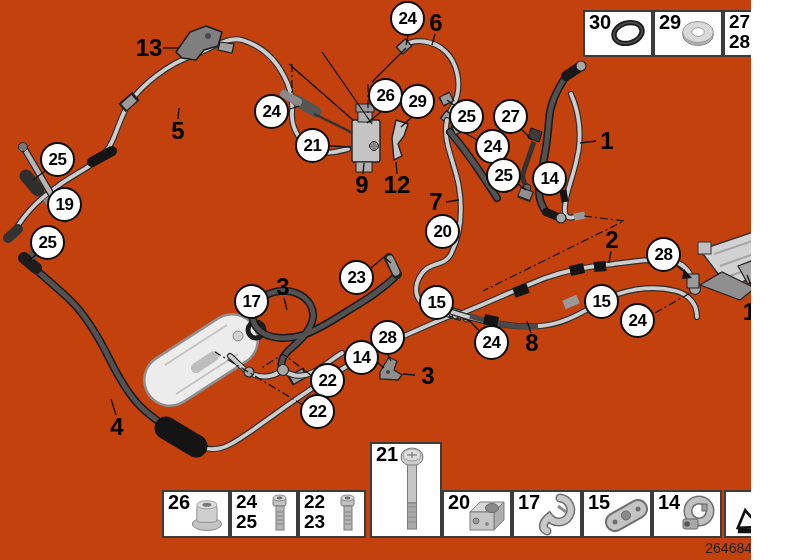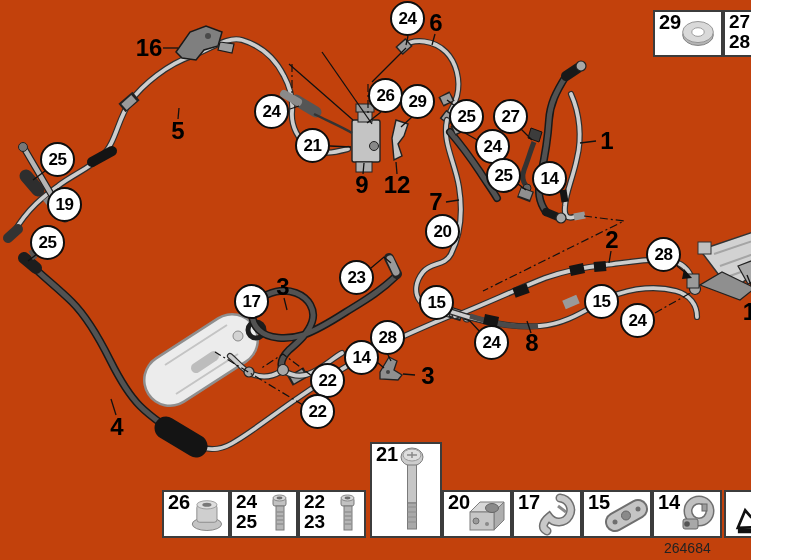--- a/index.html
+++ b/index.html
@@ -267,33 +267,42 @@
 <div class="co" style="left:339px;top:260px">23</div>
 <div class="co" style="left:419px;top:285px">15</div>
 <div class="co" style="left:584px;top:284px">15</div>
 <div class="co" style="left:370px;top:320px">28</div>
 <div class="co" style="left:344px;top:340px">14</div>
 <div class="co" style="left:474px;top:325px">24</div>
 <div class="co" style="left:310px;top:363px">22</div>
 <div class="co" style="left:300px;top:394px">22</div>
 
 <div class="lbl" style="left:436px;top:23px">6</div>
-<div class="lbl" style="left:149px;top:48px">16</div>
+<div class="lbl" style="left:149px;top:48px">13</div>
 <div class="lbl" style="left:178px;top:131px">5</div>
 <div class="lbl" style="left:362px;top:185px">9</div>
 <div class="lbl" style="left:397px;top:185px">12</div>
 <div class="lbl" style="left:607px;top:141px">1</div>
 <div class="lbl" style="left:436px;top:202px">7</div>
 <div class="lbl" style="left:612px;top:240px">2</div>
 <div class="lbl" style="left:756px;top:312px">10</div>
 <div class="lbl" style="left:283px;top:287px">3</div>
 <div class="lbl" style="left:428px;top:376px">3</div>
 <div class="lbl" style="left:532px;top:343px">8</div>
 <div class="lbl" style="left:117px;top:427px">4</div>
 
+<div class="box" style="left:583px;top:10px;width:70px;height:47px">
+  <div class="num">
+        <span>30</span>
+      </div>
+  <svg width="46" height="44" viewBox="0 0 48 44">
+    <ellipse cx="24" cy="22" rx="15" ry="10.5" transform="rotate(-16 24 22)" fill="none" stroke="#1d1d1d" stroke-width="5.5"></ellipse>
+    <ellipse cx="24" cy="22" rx="15" ry="10.5" transform="rotate(-16 24 22)" fill="none" stroke="#555" stroke-width="1.5"></ellipse>
+  </svg>
+</div>
 <div class="box" style="left:653px;top:10px;width:70px;height:47px">
   <div class="num">
         <span>29</span>
       </div>
   <svg width="46" height="44" viewBox="0 0 48 44">
     <ellipse cx="24" cy="24" rx="16" ry="11" fill="#b5b5b5" stroke="#808080"></ellipse>
     <ellipse cx="24" cy="21" rx="16" ry="11" fill="#d9d9d9" stroke="#929292"></ellipse>
     <ellipse cx="24" cy="21" rx="6.5" ry="4.5" fill="#fff" stroke="#999"></ellipse>
   </svg>
 </div>
@@ -407,15 +416,15 @@
     <rect x="30" y="12" width="5" height="7" fill="#9e9e9e" stroke="#666"></rect>
   </svg>
 </div>
 <div class="box" style="left:724px;top:490px;width:69px;height:48px">
   <svg width="65" height="44" viewBox="0 0 69 48">
     <polygon points="54,6 64,17 36,32 42,38 12,39 20,20 26,27" fill="#fff" stroke="#111" stroke-width="3"></polygon>
     <rect x="12" y="40" width="54" height="5" fill="#111"></rect>
   </svg>
 </div>
 
-<div class="fig" style="left:664px;top:540px;width:88px;">264684</div>
+<div class="fig" style="left:664px;top:540px;width:88px;text-align:right">264684</div>
 
 </div>
 
 </body></html>

